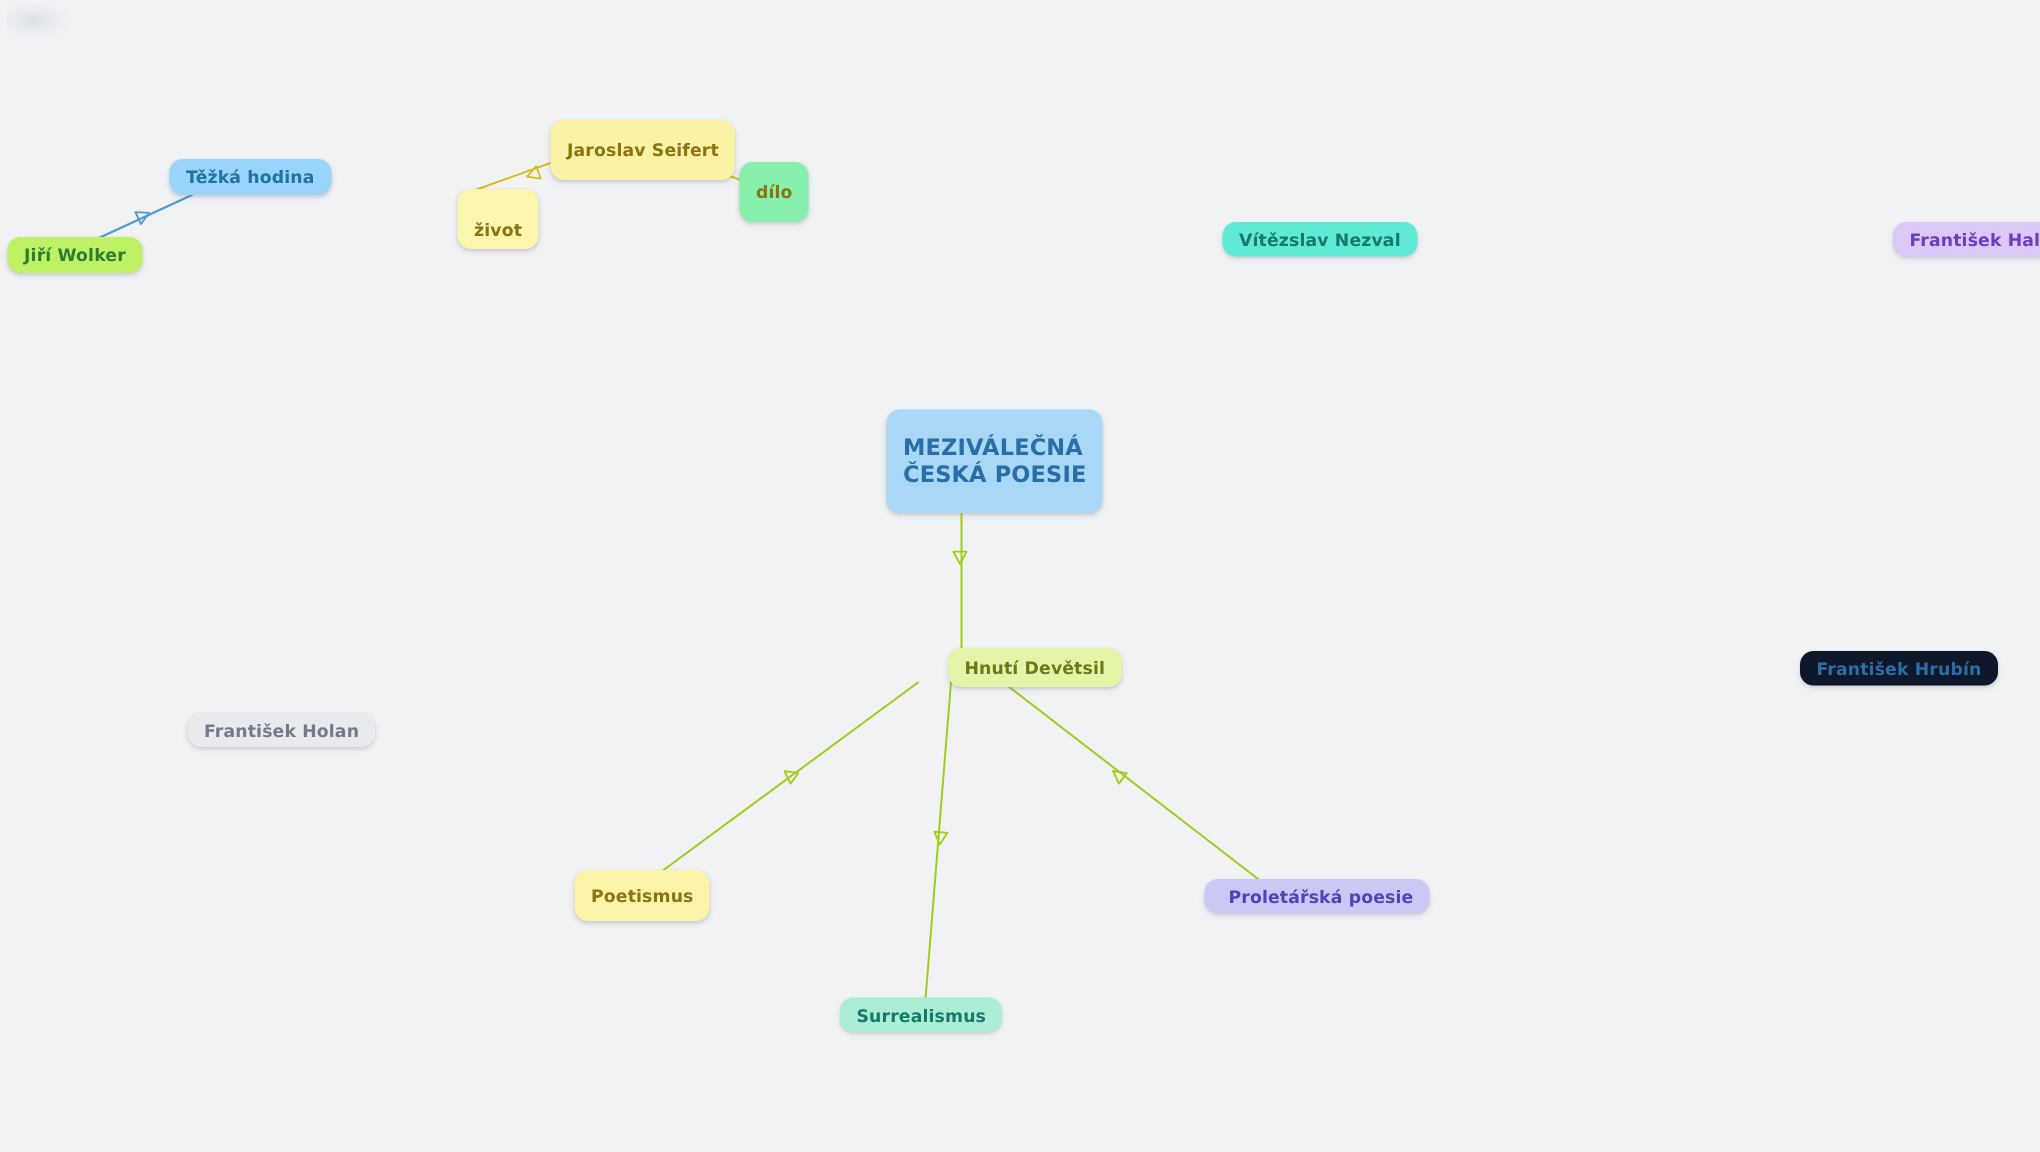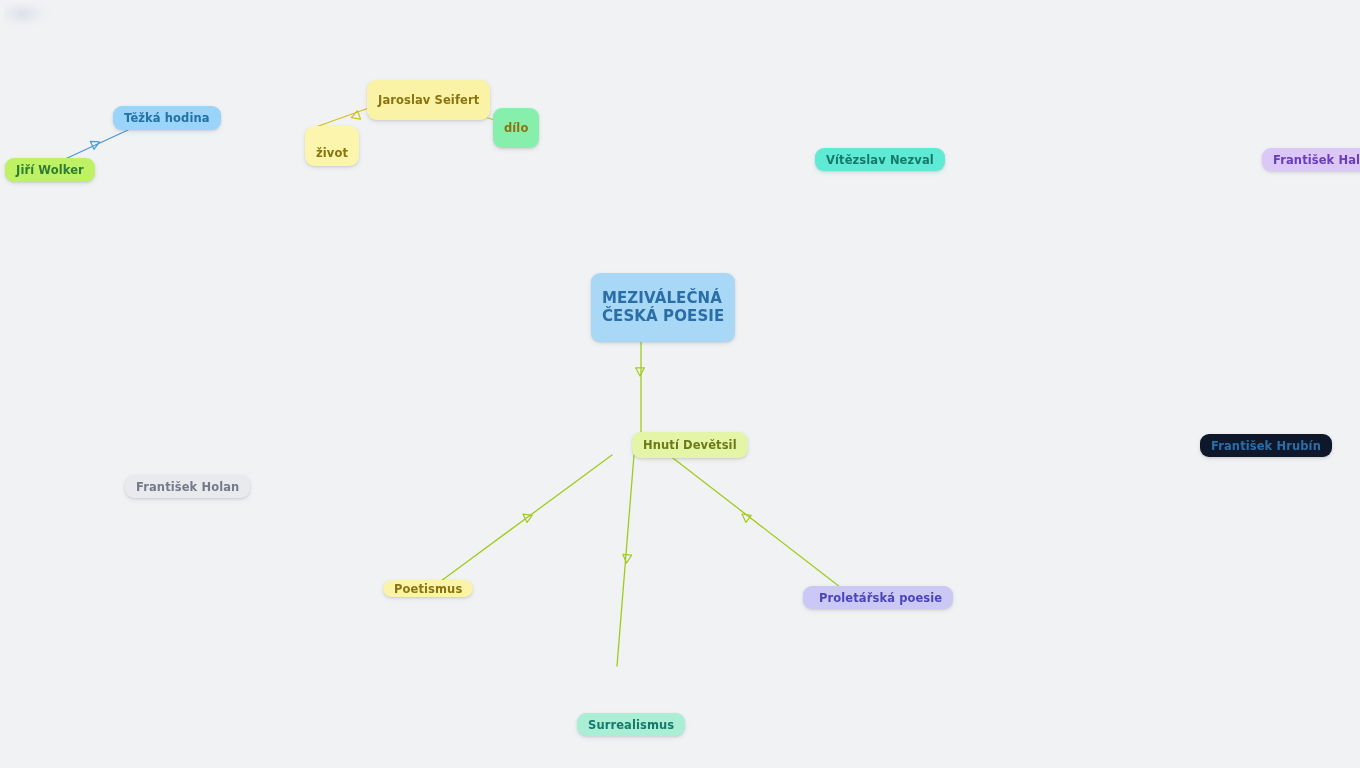--- a/index.html
+++ b/index.html
@@ -112,18 +112,18 @@
       <div class="node plain" style="left: 113px; top: 106px; min-width: 81px; height: 24px; background: rgb(154, 212, 251); color: rgb(36, 113, 163);"><span>Těžká hodina</span></div>
       <div class="node plain" style="left: 5px; top: 158px; min-width: 69px; height: 24px; background: #bef264; color: rgb(46, 125, 50);"><span>Jiří Wolker</span></div>
       <div class="node plain" style="left: 367px; top: 80px; min-width: 89px; height: 40px; background: rgb(250, 243, 166); color: rgb(138, 116, 16);"><span>Jaroslav Seifert</span></div>
       <div class="node plain" style="left: 305px; top: 126px; min-width: 30px; height: 40px; background: rgb(251, 245, 173); color: rgb(138, 116, 16); align-items: flex-end;"><span>život</span></div>
       <div class="node plain" style="left: 493px; top: 108px; min-width: 28px; height: 40px; background: #86efac; color: rgb(138, 116, 16);"><span>dílo</span></div>
       <div class="node plain" style="left: 815px; top: 148px; min-width: 86px; height: 23px; background: #5eead4; color: rgb(22, 121, 106);"><span>Vítězslav Nezval</span></div>
       <div class="node plain" style="left: 1262px; top: 148px; min-width: 94px; height: 23px; background: rgb(219, 200, 247); color: rgb(106, 60, 192);"><span>František Halas</span></div>
       <div class="node plain" style="left: 1176px; top: 434px; min-width: 90px; height: 23px; background: #0f172a; color: rgb(42, 110, 168); margin-left: 24px;"><span>František Hrubín</span></div>
       <div class="node plain" style="left: 125px; top: 475px; min-width: 84px; height: 23px; background: rgb(232, 234, 238); color: rgb(115, 123, 138);"><span>František Holan</span></div>
       <div class="node plain" style="left: 632px; top: 432px; min-width: 80px; height: 26px; background: rgb(229, 245, 168); color: rgb(107, 122, 23);"><span>Hnutí Devětsil</span></div>
-      <div class="node plain" style="left: 383px; top: 580px; min-width: 63px; height: 17px; background: rgb(251, 243, 168); color: rgb(138, 116, 16);"><span>Poetismus</span></div>
-      <div class="node plain" style="left: 577px; top: 665px; min-width: 76px; height: 23px; background: rgb(170, 238, 214); color: rgb(22, 121, 106); margin-top: 48px;"><span>Surrealismus</span></div>
+      <div class="node plain" style="left: 383px; top: 580px; min-width: 63px; height: 34px; background: rgb(251, 243, 168); color: rgb(138, 116, 16);"><span>Poetismus</span></div>
+      <div class="node plain" style="left: 560px; top: 665px; min-width: 76px; height: 23px; background: rgb(170, 238, 214); color: rgb(22, 121, 106);"><span>Surrealismus</span></div>
       <div class="node plain" style="left: 803px; top: 586px; min-width: 102px; height: 23px; background: rgb(204, 200, 245); color: rgb(74, 69, 184); padding-left: 16px;"><span>Proletářská poesie</span></div>
     </div>
 
 </div>
 
 </body></html>

